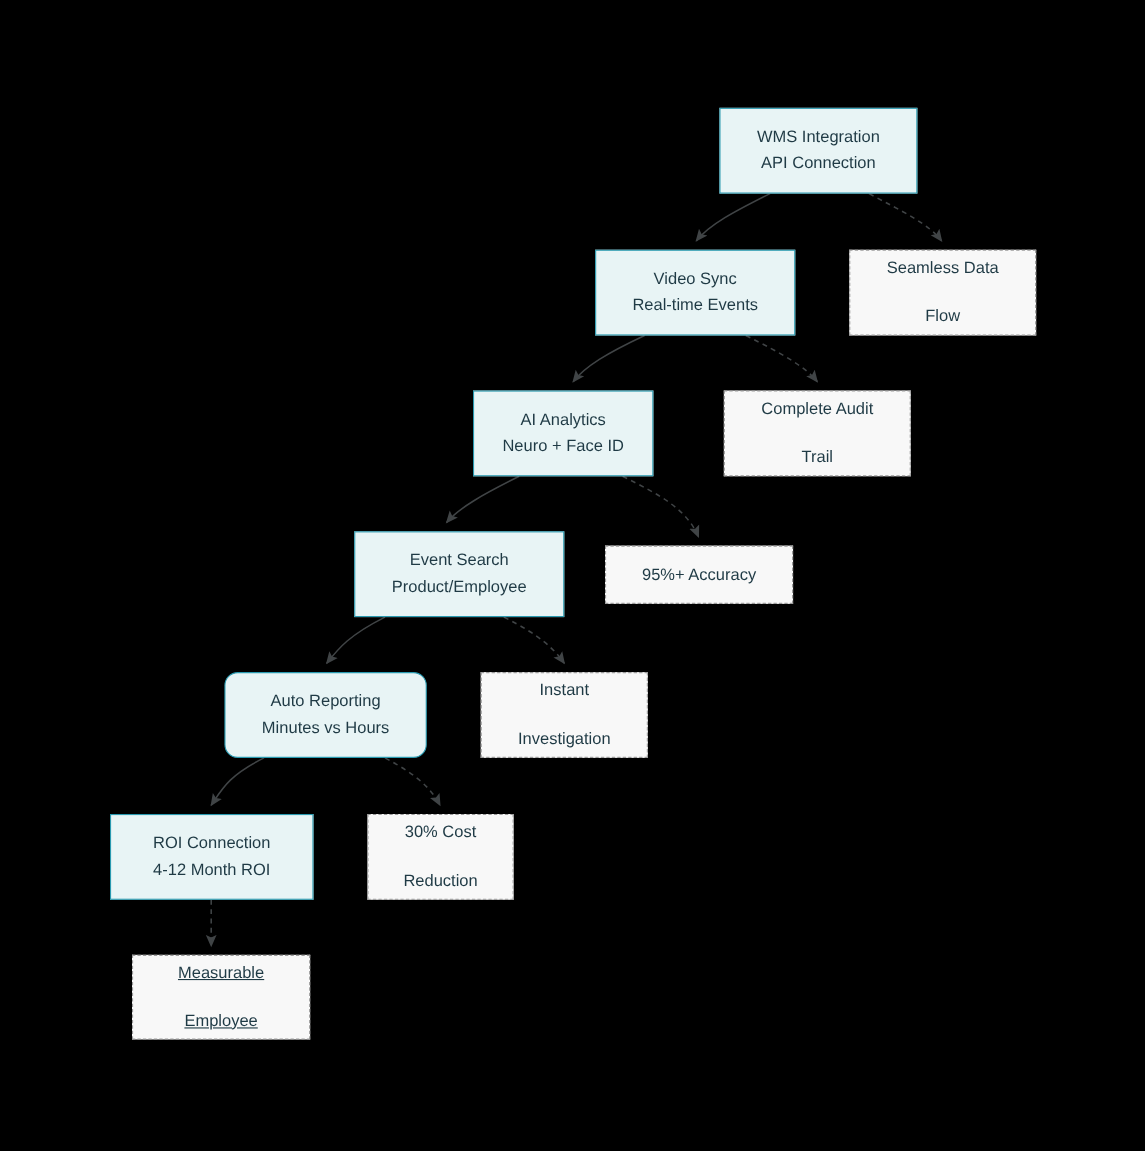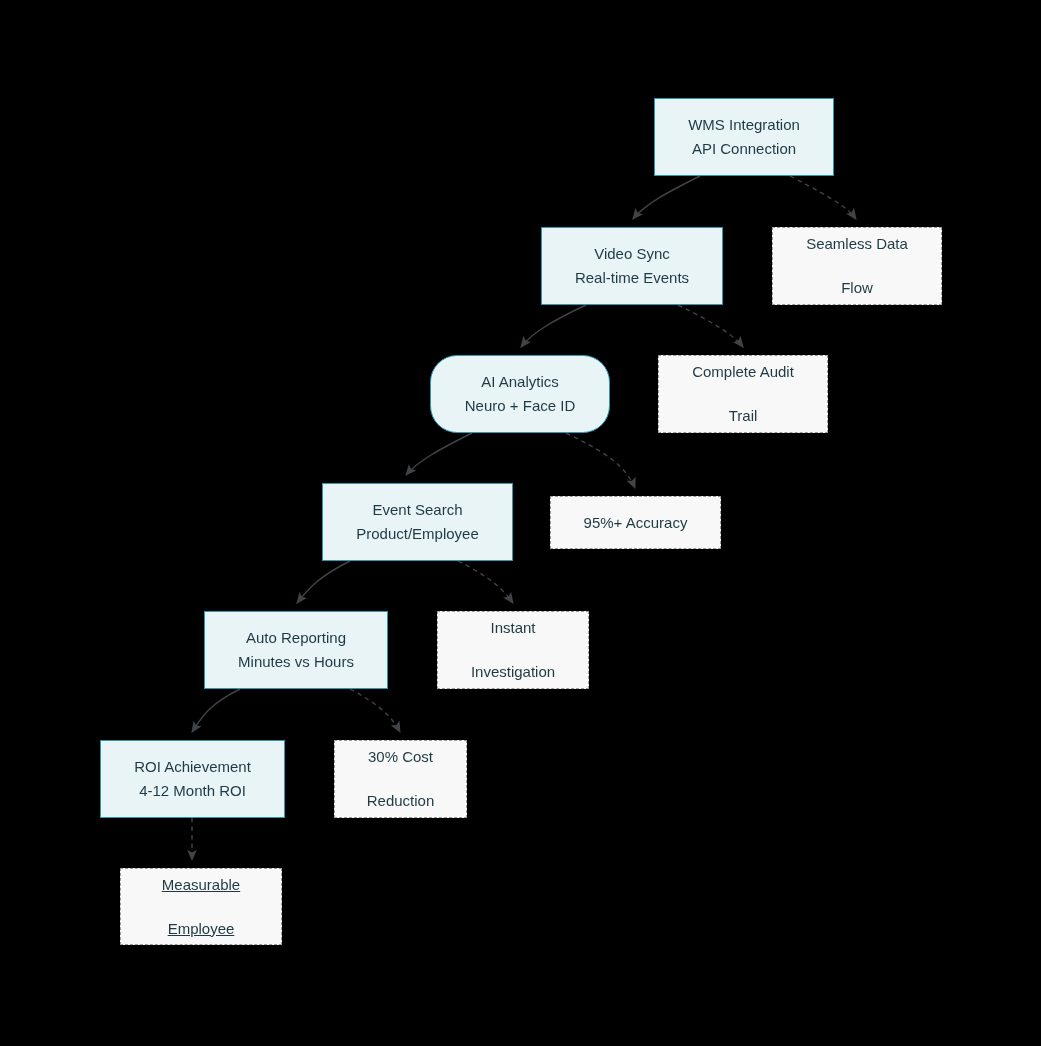--- a/index.html
+++ b/index.html
@@ -81,45 +81,45 @@
         <span class="line">API Connection</span>
       </div>
       <div class="node primary" style="left: 541px; top: 227px; width: 182px; height: 78px;">
         <span class="line">Video Sync</span>
         <span class="line">Real-time Events</span>
       </div>
       <div class="node outcome" style="left: 772px; top: 227px; width: 170px; height: 78px;">
         <span class="line">Seamless Data</span>
         <span class="line">Flow</span>
       </div>
-      <div class="node primary" style="left: 430px; top: 355px; width: 180px; height: 78px; border-radius: 27px;">
+      <div class="node primary" style="left: 430px; top: 355px; width: 164px; height: 78px;">
         <span class="line">AI Analytics</span>
         <span class="line">Neuro + Face ID</span>
       </div>
       <div class="node outcome" style="left: 658px; top: 355px; width: 170px; height: 78px;">
         <span class="line">Complete Audit</span>
         <span class="line">Trail</span>
       </div>
       <div class="node primary" style="left: 322px; top: 483px; width: 191px; height: 78px;">
         <span class="line">Event Search</span>
         <span class="line">Product/Employee</span>
       </div>
       <div class="node outcome" style="left: 550px; top: 496px; width: 171px; height: 53px;">
         <span class="line">95%+ Accuracy</span>
       </div>
-      <div class="node primary" style="left: 204px; top: 611px; width: 184px; height: 78px;">
+      <div class="node primary" style="left: 204px; top: 611px; width: 184px; height: 78px; border-radius: 12px;">
         <span class="line">Auto Reporting</span>
         <span class="line">Minutes vs Hours</span>
       </div>
       <div class="node outcome" style="left: 437px; top: 611px; width: 152px; height: 78px;">
         <span class="line">Instant</span>
         <span class="line">Investigation</span>
       </div>
       <div class="node primary" style="left: 100px; top: 740px; width: 185px; height: 78px;">
-        <span class="line">ROI Achievement</span>
+        <span class="line">ROI Connection</span>
         <span class="line">4-12 Month ROI</span>
       </div>
       <div class="node outcome" style="left: 334px; top: 740px; width: 133px; height: 78px;">
         <span class="line">30% Cost</span>
         <span class="line">Reduction</span>
       </div>
       <div class="node outcome" style="left: 120px; top: 868px; width: 162px; height: 77px; text-decoration: underline;">
         <span class="line">Measurable</span>
         <span class="line">Employee</span>
       </div>

